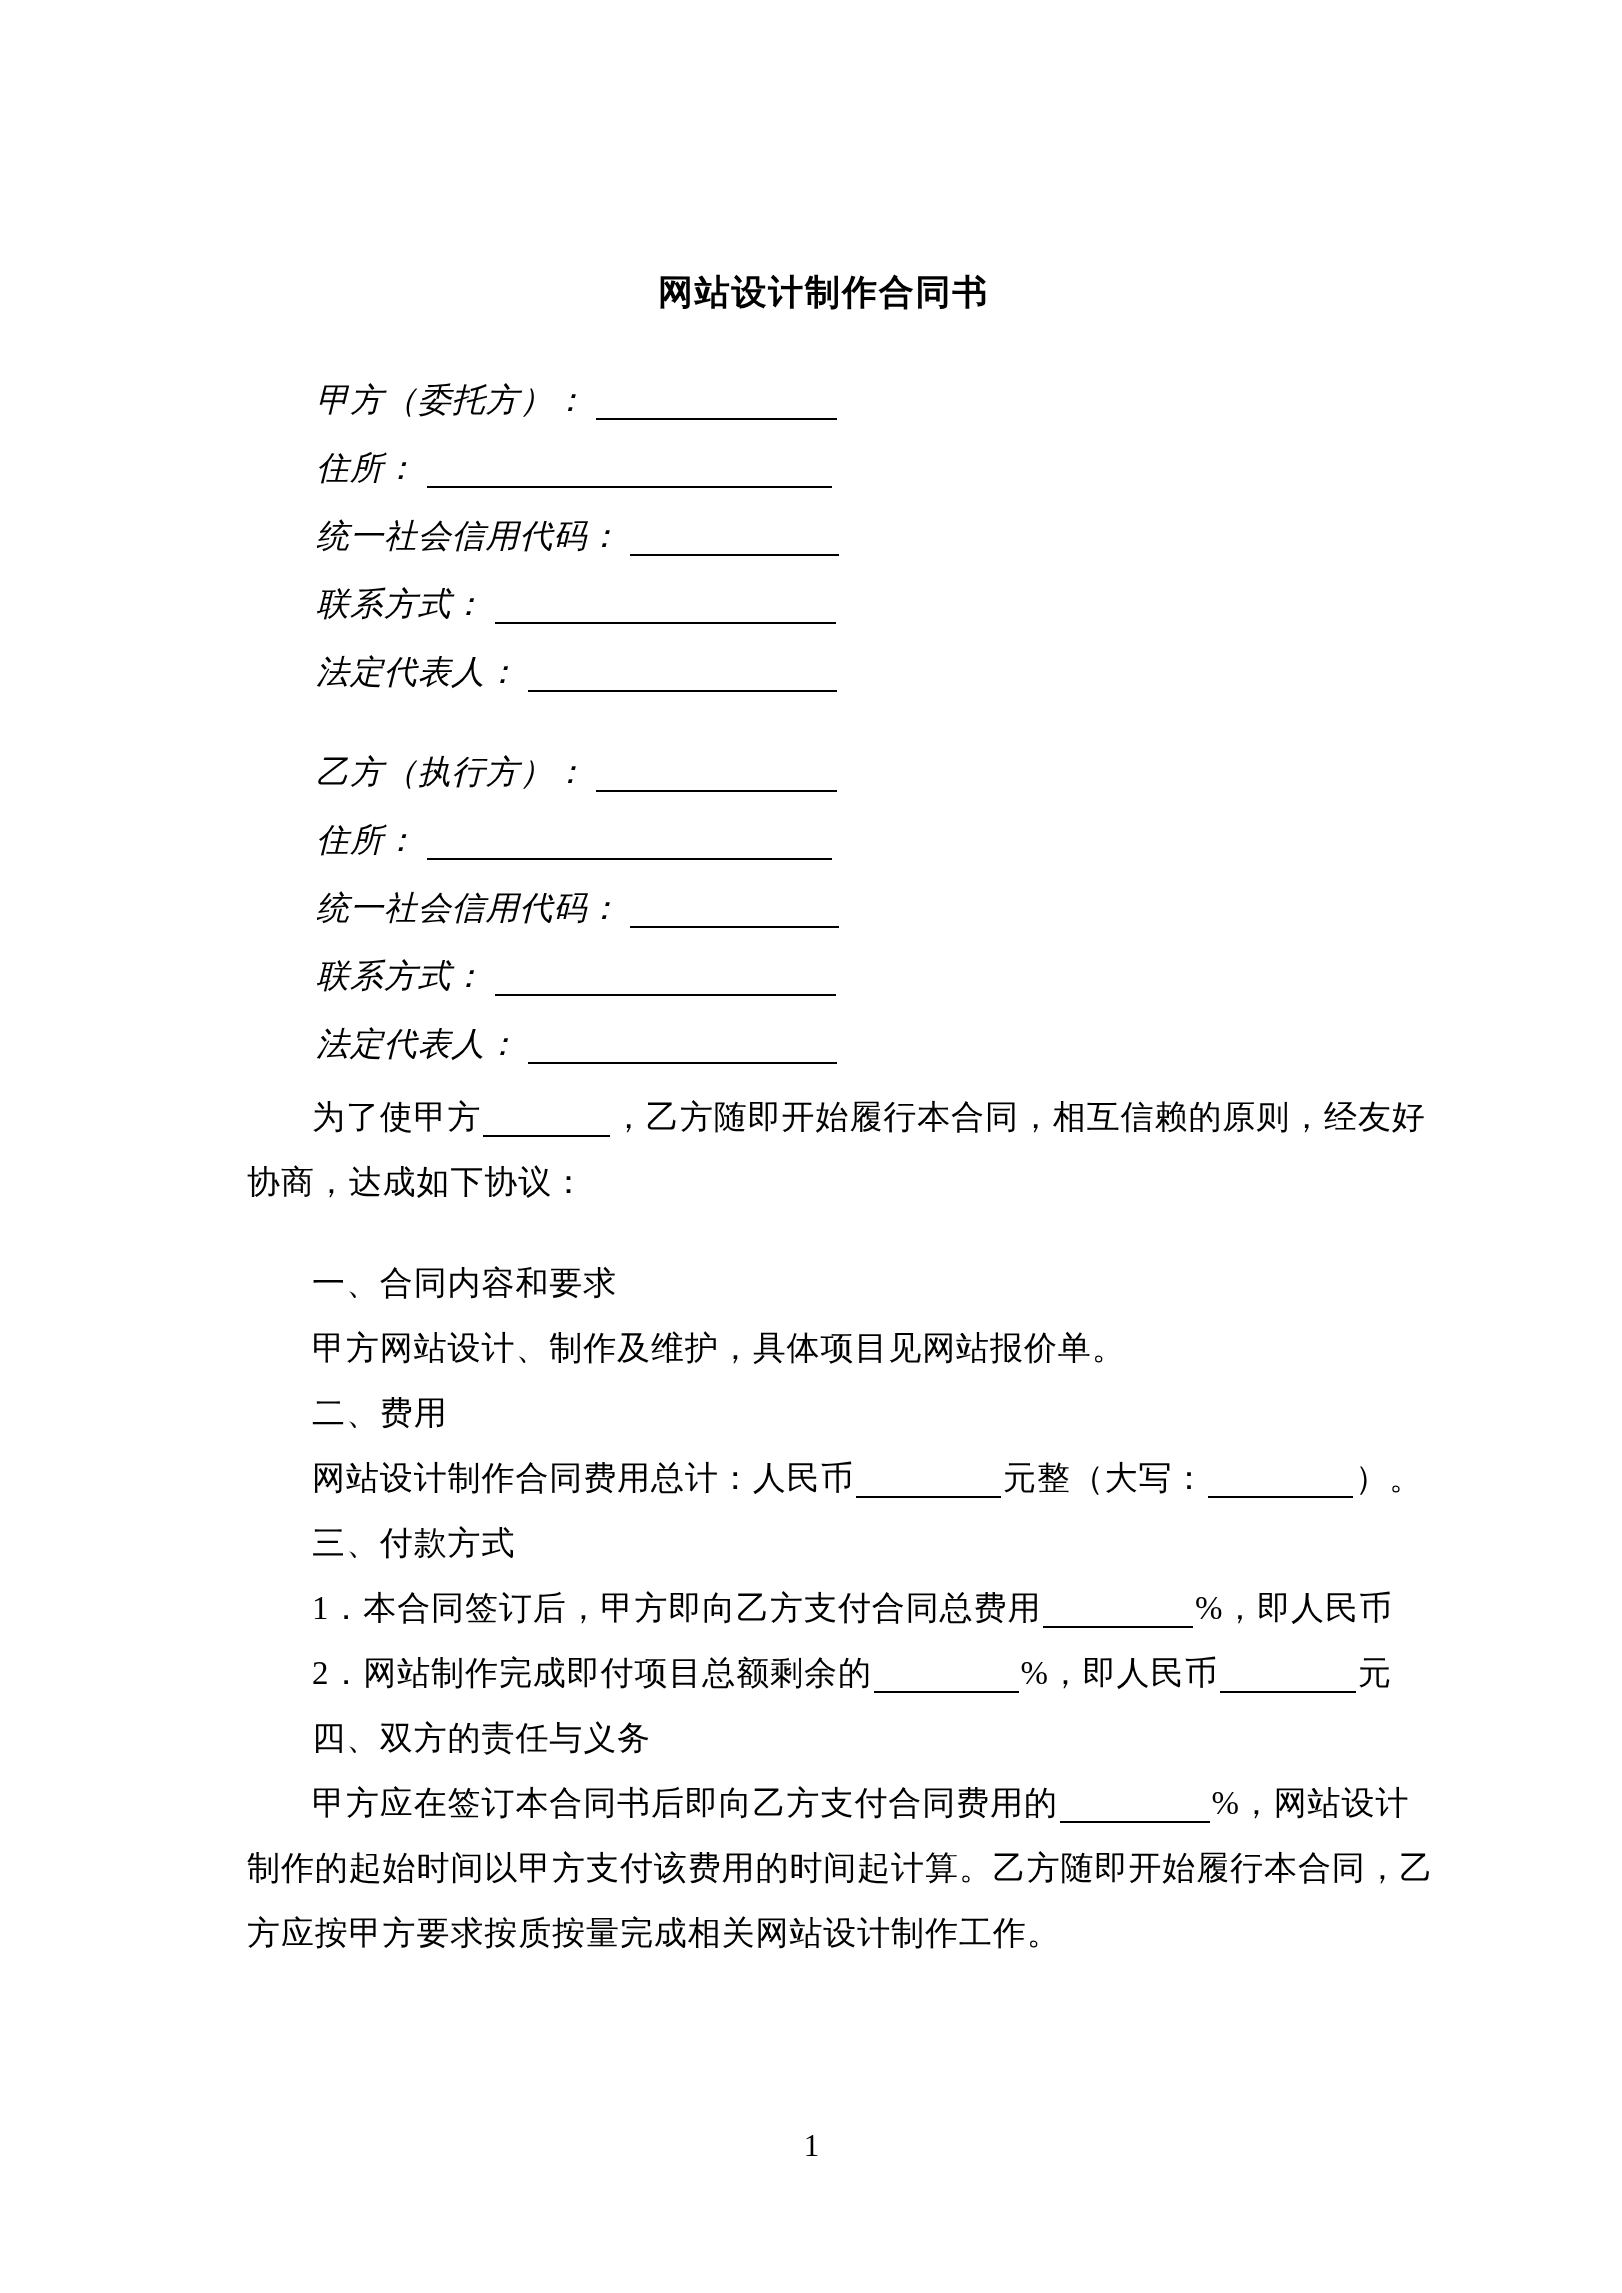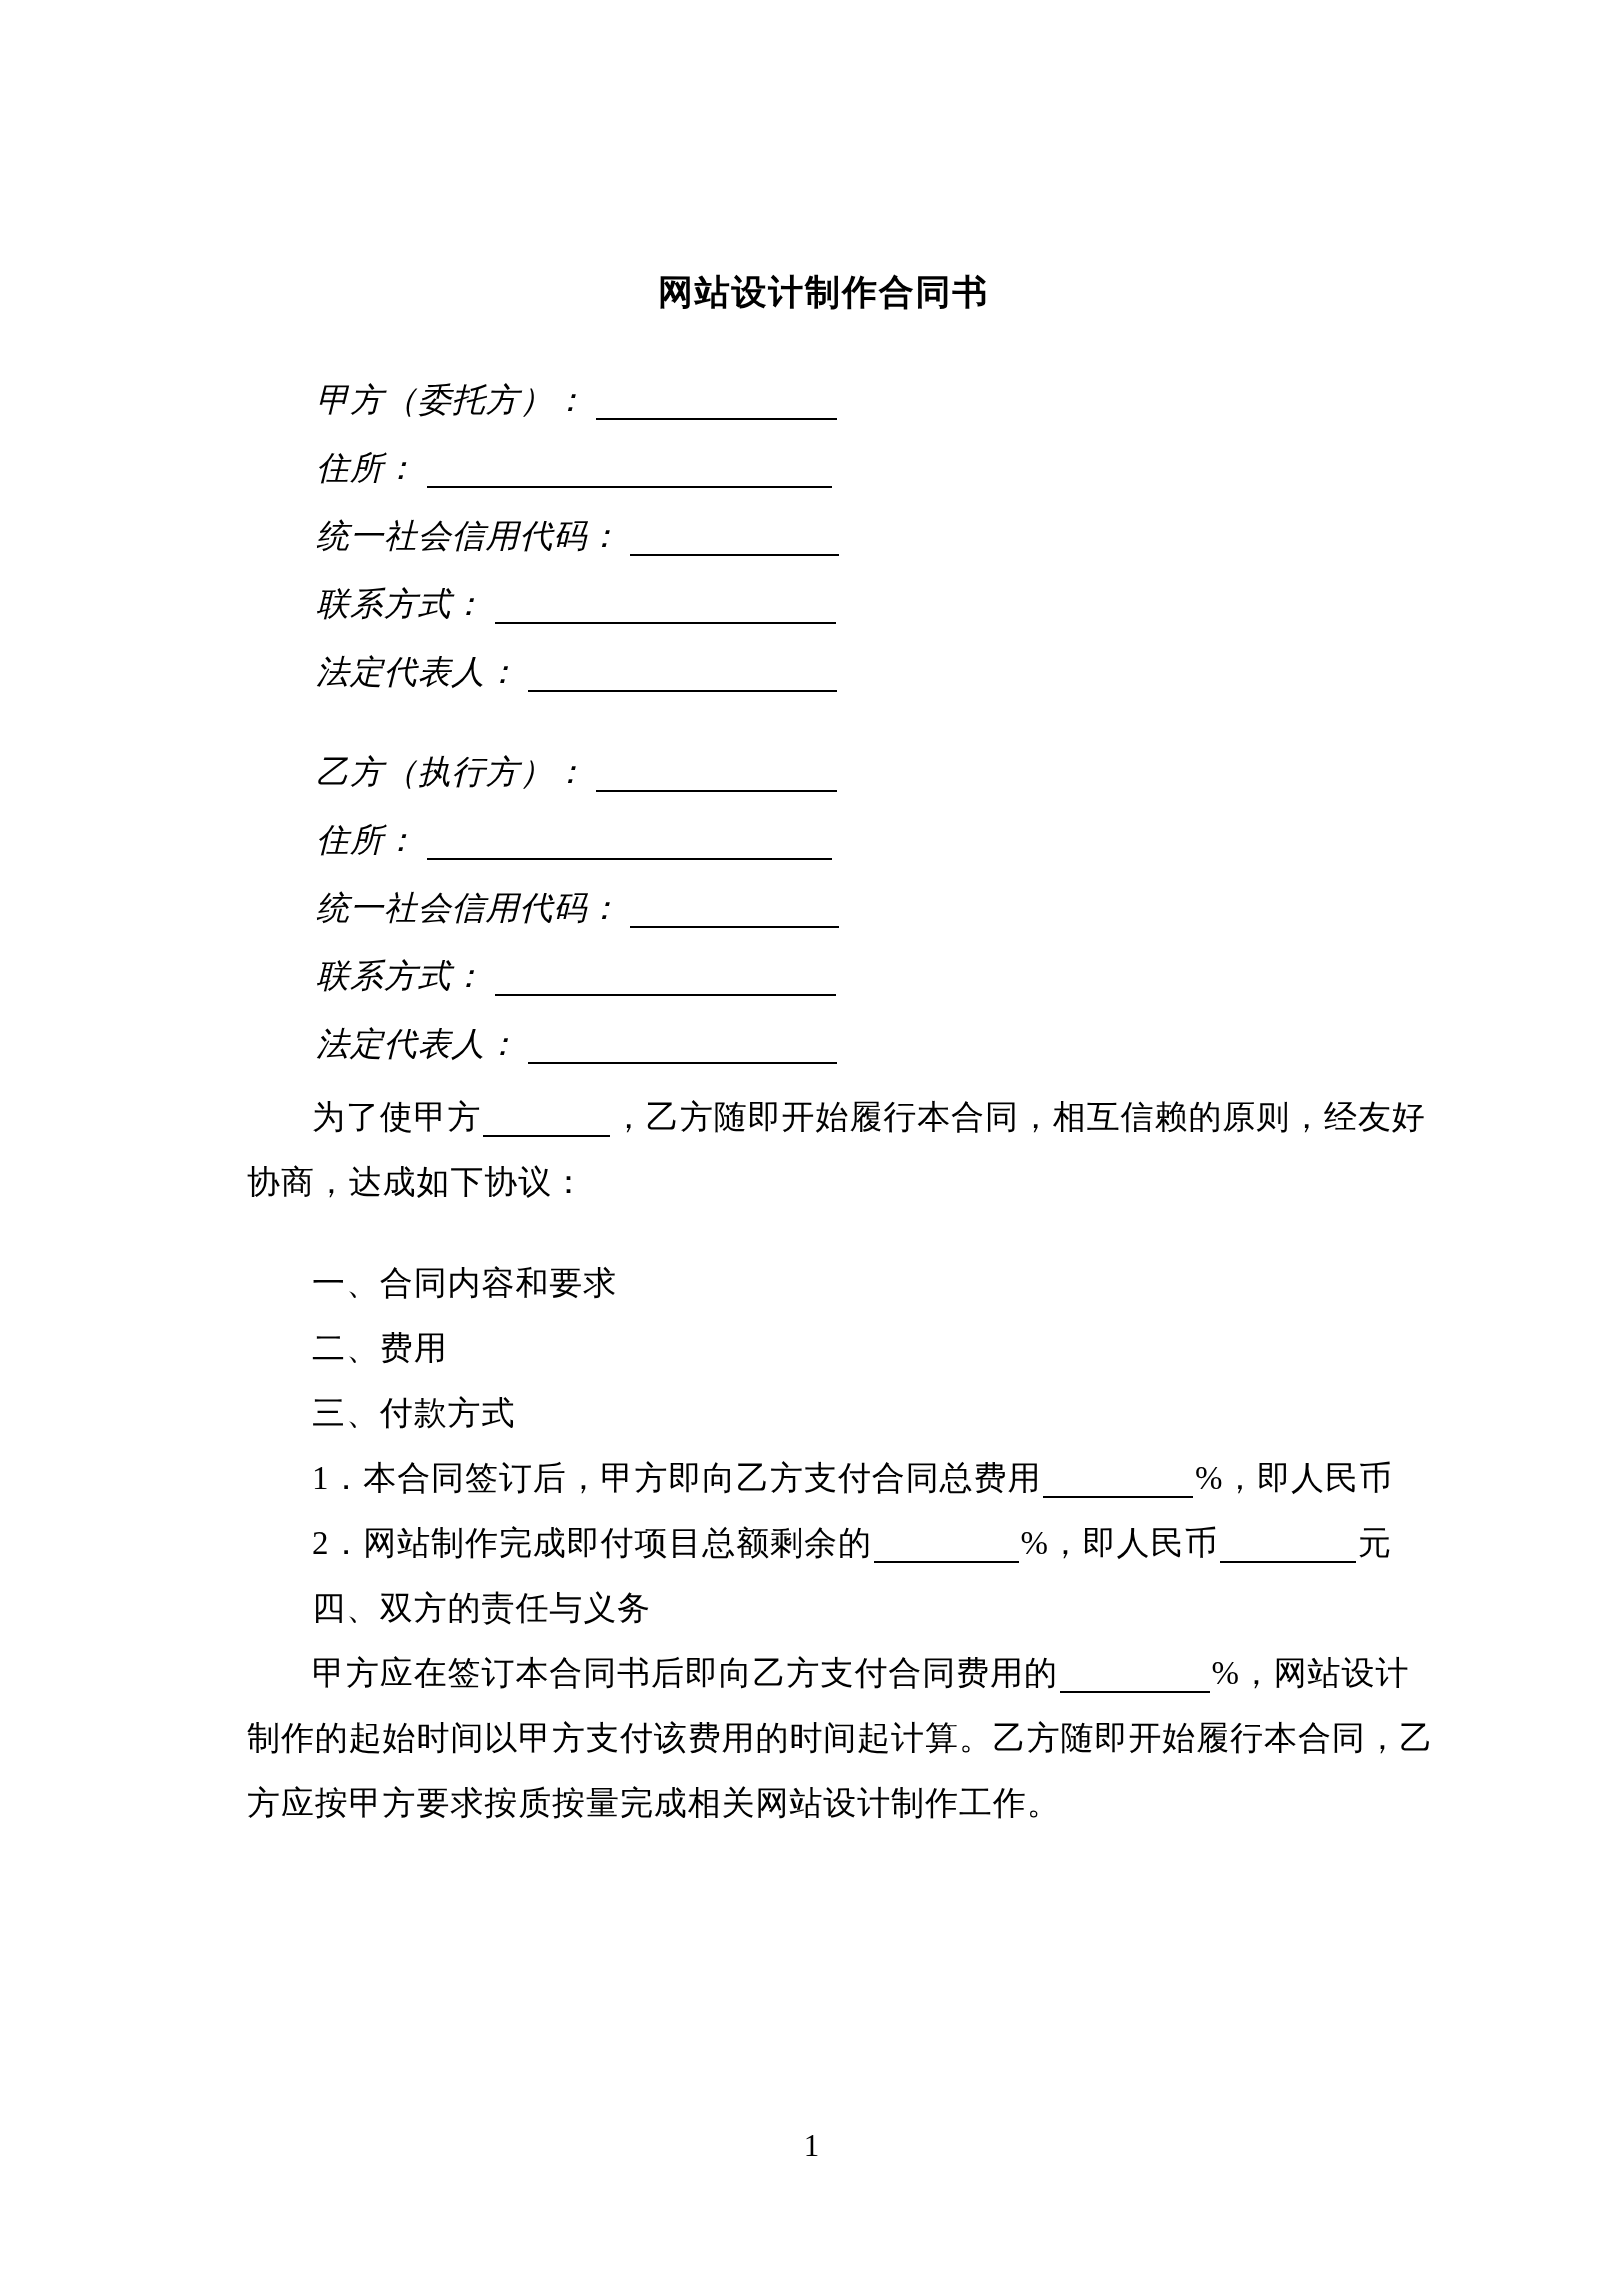--- a/index.html
+++ b/index.html
@@ -82,21 +82,23 @@
       <div class="field-row"><span class="field-label">统一社会信用代码：</span><span class="blank" style="width: 209px;"></span></div>
       <div class="field-row"><span class="field-label">联系方式：</span><span class="blank" style="width: 341px;"></span></div>
       <div class="field-row"><span class="field-label">法定代表人：</span><span class="blank" style="width: 309px;"></span></div>
     </div>
 
   <div class="body-block">
       <div class="line indent"><span>为了使甲方</span><span class="blank inline" style="width: 127px;"></span><span>，乙方随即开始履行本合同，相互信赖的原则，经友好</span></div>
       <div class="line"><span>协商，达成如下协议：</span></div>
       <div class="spacer"></div>
       <div class="line indent"><span>一、合同内容和要求</span></div>
+      <div class="line indent"><span>甲方网站设计、制作及维护，具体项目见网站报价单。</span></div>
       <div class="line indent"><span>二、费用</span></div>
+      <div class="line indent"><span>网站设计制作合同费用总计：人民币</span><span class="blank inline" style="width: 145px;"></span><span>元整（大写：</span><span class="blank inline" style="width: 145px;"></span><span>）。</span></div>
       <div class="line indent"><span>三、付款方式</span></div>
       <div class="line indent"><span>1．本合同签订后，甲方即向乙方支付合同总费用</span><span class="blank inline" style="width: 150px;"></span><span>%，即人民币</span></div>
       <div class="line indent"><span>2．网站制作完成即付项目总额剩余的</span><span class="blank inline" style="width: 145px;"></span><span>%，即人民币</span><span class="blank inline" style="width: 136px;"></span><span>元</span></div>
       <div class="line indent"><span>四、双方的责任与义务</span></div>
       <div class="line indent"><span>甲方应在签订本合同书后即向乙方支付合同费用的</span><span class="blank inline" style="width: 150px;"></span><span>%，网站设计</span></div>
       <div class="line"><span>制作的起始时间以甲方支付该费用的时间起计算。乙方随即开始履行本合同，乙</span></div>
       <div class="line"><span>方应按甲方要求按质按量完成相关网站设计制作工作。</span></div>
     </div>
 
   <div class="page-number">1</div>

